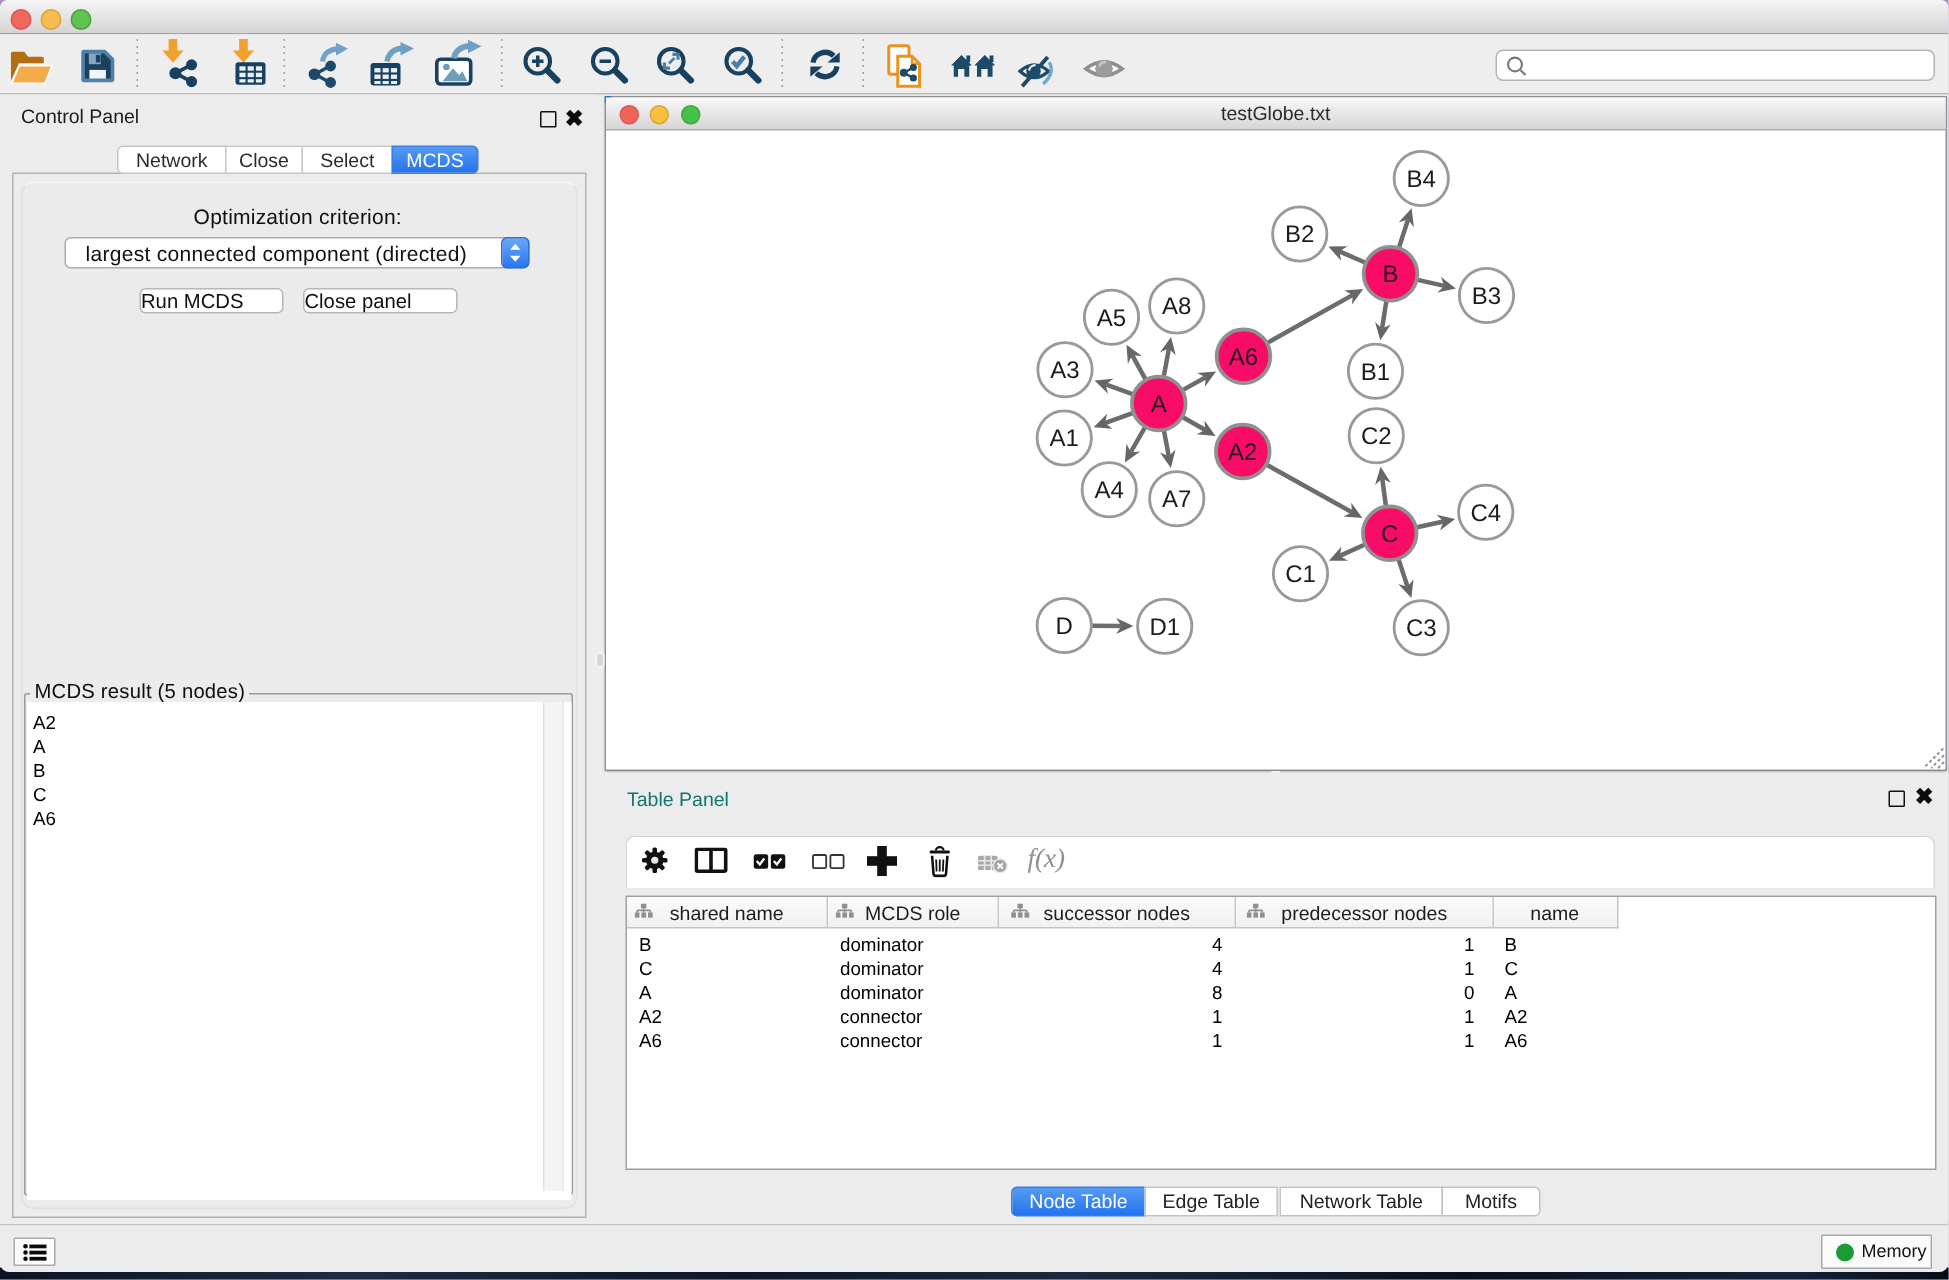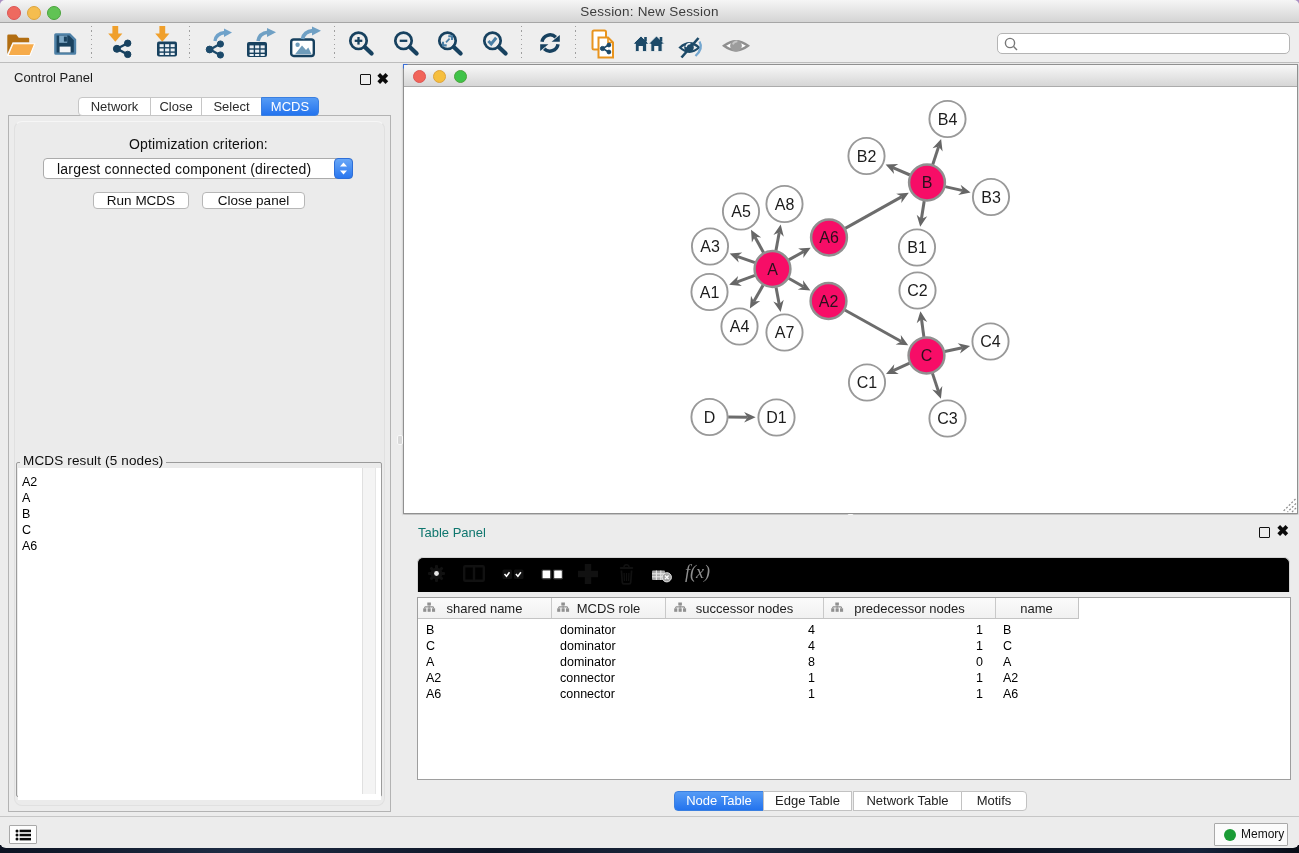--- a/index.html
+++ b/index.html
@@ -19,59 +19,58 @@
 .xicon{position:absolute;font-size:15px;font-weight:bold;color:#0a0a0a}
 #tabs{position:absolute;left:78px;top:34px;height:19px}
 .tab{position:absolute;top:0;height:17px;background:#fff;border:1px solid #c6c6c6;font-size:13px;color:#2b2b2b;text-align:center;line-height:17px}
 .tab.sel{background:linear-gradient(#559bf5,#2373ee);color:#fff;border-color:#3a7fe0}
 #cbox{position:absolute;left:8px;top:52px;width:381px;height:695px;border:1px solid #b3b3b3}
 #cinner{position:absolute;left:5px;top:5px;width:369px;height:683px;background:#ebebeb;border:1px solid #e0e0e0;border-top-color:#f6f6f6;border-radius:8px}
 #optlabel{position:absolute;left:0;width:397px;top:73px;text-align:center;font-size:14px;letter-spacing:.15px;color:#101010}
 #dropdown{position:absolute;left:43px;top:95px;width:308px;height:19px;background:#fff;border:1px solid #ababab;border-radius:4px}
 #dropdown .dtext{position:absolute;left:13px;top:1.5px;font-size:14px;letter-spacing:.2px;color:#101010}
 #dropdown .step{position:absolute;right:-1px;top:-1px;width:17px;height:19px;background:linear-gradient(#68a7f7,#2a77ef);border-radius:4px;border:1px solid #2e6fd8}
-.btn{position:absolute;height:15px;background:#fff;border:1px solid #b7b7b7;border-radius:4px;font-size:13.5px;color:#101010;text-align:center;line-height:15px}
+.btn{position:absolute;height:15px;background:#fff;border:1px solid #b7b7b7;border-radius:4px;font-size:13.5px;color:#101010;line-height:15px}
 #fieldset{position:absolute;left:16px;top:399px;width:364px;height:333px;border:1px solid #9b9b9b;border-radius:2px}
 #fieldset .legend{position:absolute;left:3px;top:-10px;background:#ececec;padding:0 3px;font-size:13.5px;letter-spacing:.15px;color:#0e0e0e}
 #mlist{position:absolute;left:1px;top:5px;width:363px;height:326px;background:#fff;font-size:12.5px;color:#000}
 #mlist div{height:16px;line-height:16px;padding-left:4px}
 #vscroll{position:absolute;top:5px;width:12px;height:326px;background:#f4f4f4;border-left:1px solid #e0e0e0;border-right:1px solid #e6e6e6}
 #statusbar{position:absolute;left:0;top:816px;width:1299px;height:31px;background:#ececec;border-top:1px solid #c6c6c6;border-radius:0 0 6px 6px;z-index:3}
 #listbtn{position:absolute;left:9px;top:8px;width:26px;height:17px;background:#fdfdfd;border:1px solid #a9a9a9;border-radius:1px}
 #membtn{position:absolute;left:1214px;top:6px;width:72px;height:21px;background:#fbfbfb;border:1px solid #a9a9a9;border-radius:1px;font-size:12px;color:#111}
 #membtn .dot{position:absolute;left:9px;top:4.5px;width:12px;height:12px;border-radius:50%;background:#1a9b35}
 #membtn .mt{position:absolute;left:26px;top:3px}
 #deskbottom{position:absolute;left:0;top:845px;width:1299px;height:8px;z-index:2;background:linear-gradient(90deg,#0c1322,#1d2c44 18%,#0e1526 38%,#1b2a40 55%,#0a101d 75%,#15223a 92%,#080c16)}
 #netwin{position:absolute;left:403px;top:64px;width:893px;height:448px;background:#fff;border:1px solid #909090;box-shadow:0 1px 2px rgba(0,0,0,.25)}
 #nwtitle{position:absolute;left:0;top:0;width:893px;height:21px;background:linear-gradient(#f8f8f8,#d6d6d6);border-bottom:1px solid #ababab}
 #nwtitle .t1{left:9px;background:#f16459;border:.5px solid #d55}
 #nwtitle .t2{left:29px;background:#f6bf3e;border:.5px solid #dda43c}
 #nwtitle .t3{left:50px;background:#3fc348;border:.5px solid #4aa33c}
 #nwtitle .tl{top:5px;width:11px;height:11px}
 #nwname{position:absolute;left:0;right:0;top:3px;text-align:center;font-size:13px;color:#2a2a2a}
 #tpanel{position:absolute;left:403px;top:515px;width:896px;height:298px;background:#ececec}
 #tpanel .ptitle{position:absolute;left:15px;top:10px;font-size:13px;color:#0f766e}
-#ttoolbar{position:absolute;left:14px;top:42px;width:871px;height:34px;background:#000000;border:1px solid #d4d4d4;border-bottom:none;border-radius:6px 6px 0 0}
+#ttoolbar{position:absolute;left:14px;top:42px;width:871px;height:34px;background:#ffffff;border:1px solid #d4d4d4;border-bottom:none;border-radius:6px 6px 0 0}
 #ntable{position:absolute;left:14px;top:82px;width:872px;height:181px;background:#fff;border:1px solid #9e9e9e}
 #thead{position:absolute;left:0;top:0;width:660px;height:20px;background:linear-gradient(#fbfbfb,#f1f1f1);border-bottom:1px solid #c4c4c4;border-right:1px solid #c4c4c4}
 .hcell{position:absolute;top:0;height:20px;border-right:1px solid #c9c9c9}
 .hlabel{position:absolute;top:3px;width:100%;text-align:center;font-size:13px;color:#1c1c1c}
 .hicon{position:absolute;top:4px}
 .trow{position:absolute;font-size:12.5px;color:#000;height:16px;line-height:16px}
 #btabs{position:absolute;left:271px;top:276px;height:20px}
 .btab{position:absolute;top:0;height:18px;background:#fff;border:1px solid #c2c2c2;font-size:13px;color:#222;text-align:center;line-height:18px}
 .btab.sel{background:linear-gradient(#559bf5,#2373ee);color:#fff;border-color:#3a7fe0}
 .knob{position:absolute;background:#d8d8d8;border:1px solid #f8f8f8;border-radius:2px}
 </style></head><body>
 <div id="win"></div>
 <div id="titlebar">
     <div class="tl t1"></div>
     <div class="tl t2"></div>
     <div class="tl t3"></div>
-    <div id="wtitle">Session: New Session</div>
   </div>
 <div id="toolbar">
 <div class="sep" style="left:91px"></div>
     <div class="sep" style="left:189px"></div>
     <div class="sep" style="left:334px"></div>
     <div class="sep" style="left:521px"></div>
     <div class="sep" style="left:575px"></div>
 <svg class="ticon" style="left:6px;top:10px" width="30" height="24">
       <path d="M2.5 1.5 a1.2 1.2 0 0 0 -1.2 1.2 V21 l5.3 -11.8 h16.6 V6 a1.2 1.2 0 0 0 -1.2 -1.2 h-9.3 L10.2 1.5 z" fill="#b26e12"></path>
       <path d="M7.5 10.5 h16.2 l1.5 -3.3 2.5 2 -0.8 12 H1.5 z" fill="#b26e12" opacity="0"></path>
@@ -265,20 +264,21 @@
 </div>
 </div>
 <div id="netwin">
 <svg width="5" height="5" style="position:absolute;left:-1px;top:-1px">
       <polygon points="0,0 5,0 0,5" fill="#3a6fd8"></polygon>
     </svg>
 <div id="nwtitle">
       <div class="tl t1"></div>
       <div class="tl t2"></div>
       <div class="tl t3"></div>
+      <div id="nwname">testGlobe.txt</div>
     </div>
 <svg width="892" height="426" viewBox="0 0 892 426" style="position:absolute;left:-1px;top:20px">
       <line x1="360.6" y1="167.7" x2="351.8" y2="151.8" stroke="#6c6c6c" stroke-width="3"></line>
       <polygon points="348.0,144.8 358.2,152.4 351.8,151.8 348.9,157.5" fill="#666"></polygon>
       <line x1="372.9" y1="165.7" x2="376.3" y2="147.3" stroke="#6c6c6c" stroke-width="3"></line>
       <polygon points="377.7,139.6 380.8,151.8 376.3,147.3 370.4,149.9" fill="#666"></polygon>
       <line x1="352.0" y1="177.7" x2="334.1" y2="171.3" stroke="#6c6c6c" stroke-width="3"></line>
       <polygon points="326.7,168.6 339.3,167.5 334.1,171.3 335.7,177.5" fill="#666"></polygon>
       <line x1="352.0" y1="190.4" x2="333.6" y2="197.1" stroke="#6c6c6c" stroke-width="3"></line>
       <polygon points="326.1,199.8 335.1,190.9 333.6,197.1 338.8,200.9" fill="#666"></polygon>

